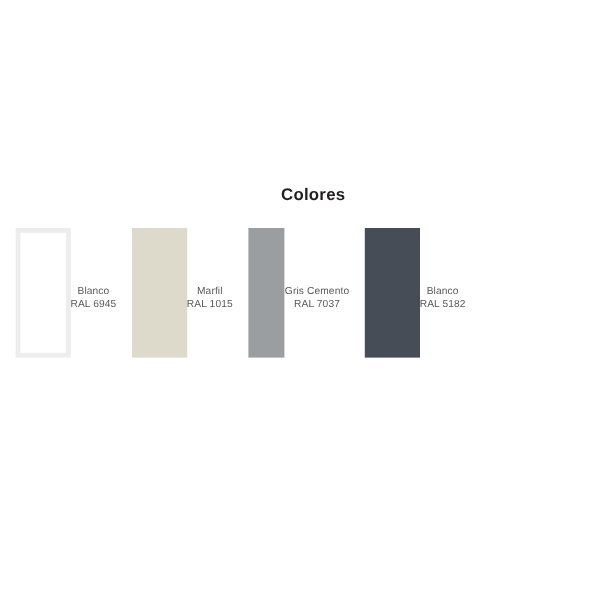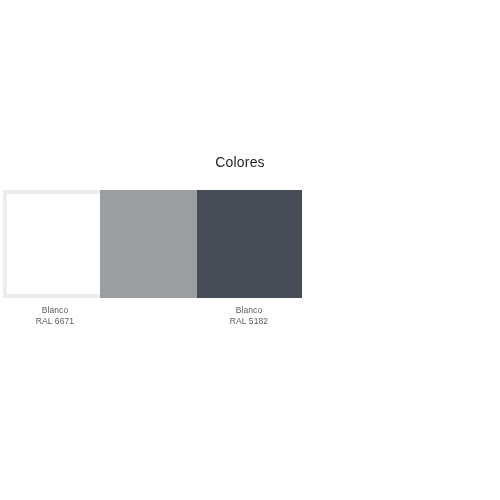--- a/index.html
+++ b/index.html
@@ -24,42 +24,42 @@
     background: #ffffff;
   }
 
   #palette-title {
     position: absolute;
     left: 0;
     top: 153px;
     width: 480px;
     text-align: center;
     font-size: 14px;
-    font-weight: normal;
+    font-weight: bold;
     color: #231f20;
     letter-spacing: 0.2px;
     line-height: 18px;
+    padding-left: 21px;
   }
 
   #swatch-row {
     position: absolute;
     left: 13px;
     top: 190px;
     width: 474px;
     height: 150px;
     display: flex;
     flex-direction: row;
     align-items: flex-start;
     gap: 13px;
   }
 
   .swatch-item {
     width: 84px;
     display: flex;
-    flex-direction: column;
     align-items: center;
   }
 
   .swatch-chip {
     width: 105px;
     height: 108px;
     box-sizing: border-box;
   }
 
   .swatch-chip.with-border {
@@ -89,27 +89,38 @@
 <div id="palette-panel">
 
   <div id="palette-title" style="color: rgb(35, 31, 32);">Colores</div>
 
   <div id="swatch-row">
 
     <div class="swatch-item">
       <div class="swatch-chip with-border" style="background-color: rgb(255, 255, 255); border-color: rgb(237, 237, 237);"></div>
       <div class="swatch-caption" style="color: rgb(88, 89, 91);">
         <span class="swatch-name">Blanco</span>
-        <span class="swatch-code">RAL 6671</span>
+        <span class="swatch-code">RAL 6945</span>
       </div>
     </div>
 
+    <div class="swatch-item">
+      <div class="swatch-chip" style="background-color: rgb(222, 218, 203);"></div>
+      <div class="swatch-caption" style="color: rgb(88, 89, 91);">
+        <span class="swatch-name">Marfil</span>
+        <span class="swatch-code">RAL 1015</span>
+      </div>
+    </div>
 
     <div class="swatch-item">
       <div class="swatch-chip" style="background-color: rgb(155, 158, 161);"></div>
+      <div class="swatch-caption" style="color: rgb(88, 89, 91);">
+        <span class="swatch-name">Gris Cemento</span>
+        <span class="swatch-code">RAL 7037</span>
+      </div>
     </div>
 
     <div class="swatch-item">
       <div class="swatch-chip" style="background-color: rgb(71, 77, 86);"></div>
       <div class="swatch-caption" style="color: rgb(88, 89, 91);">
         <span class="swatch-name">Blanco</span>
         <span class="swatch-code">RAL 5182</span>
       </div>
     </div>
 

